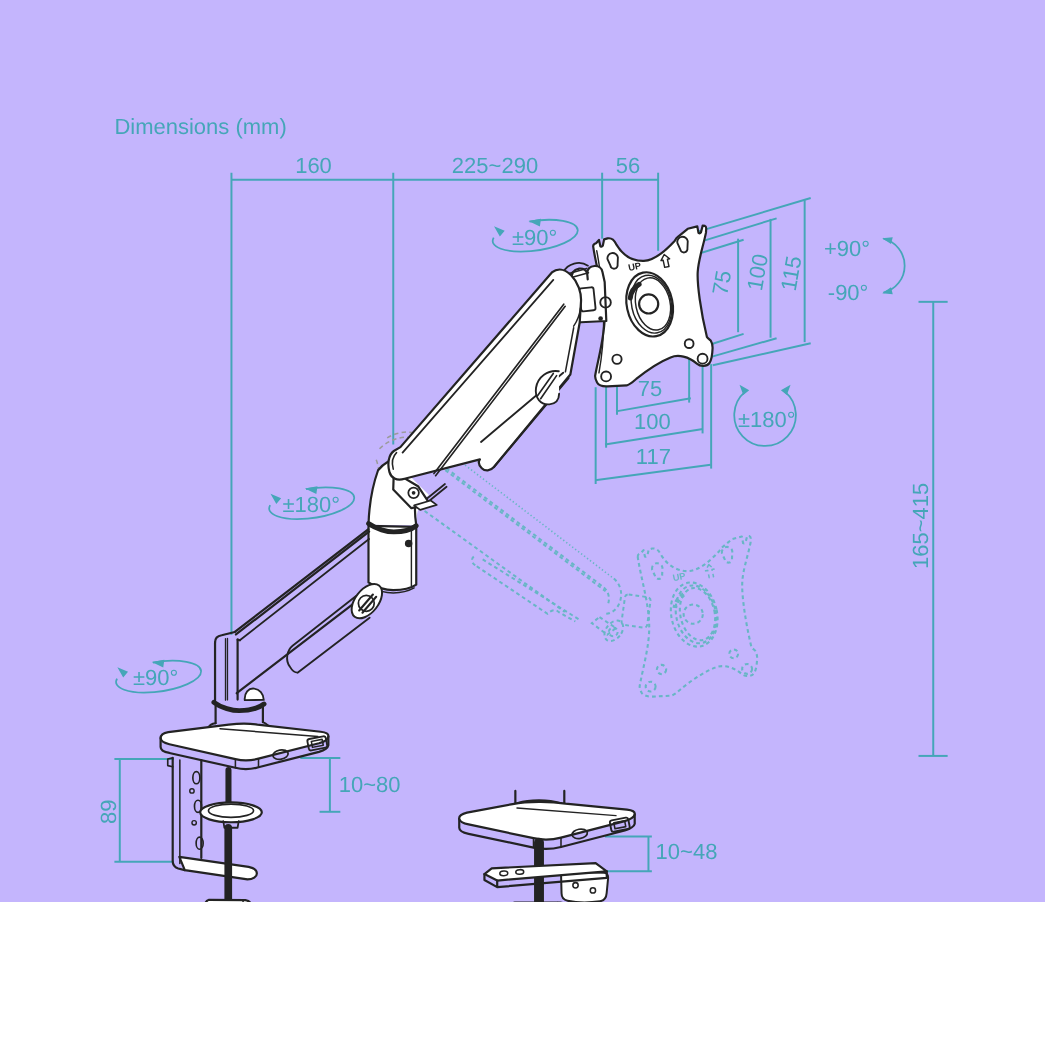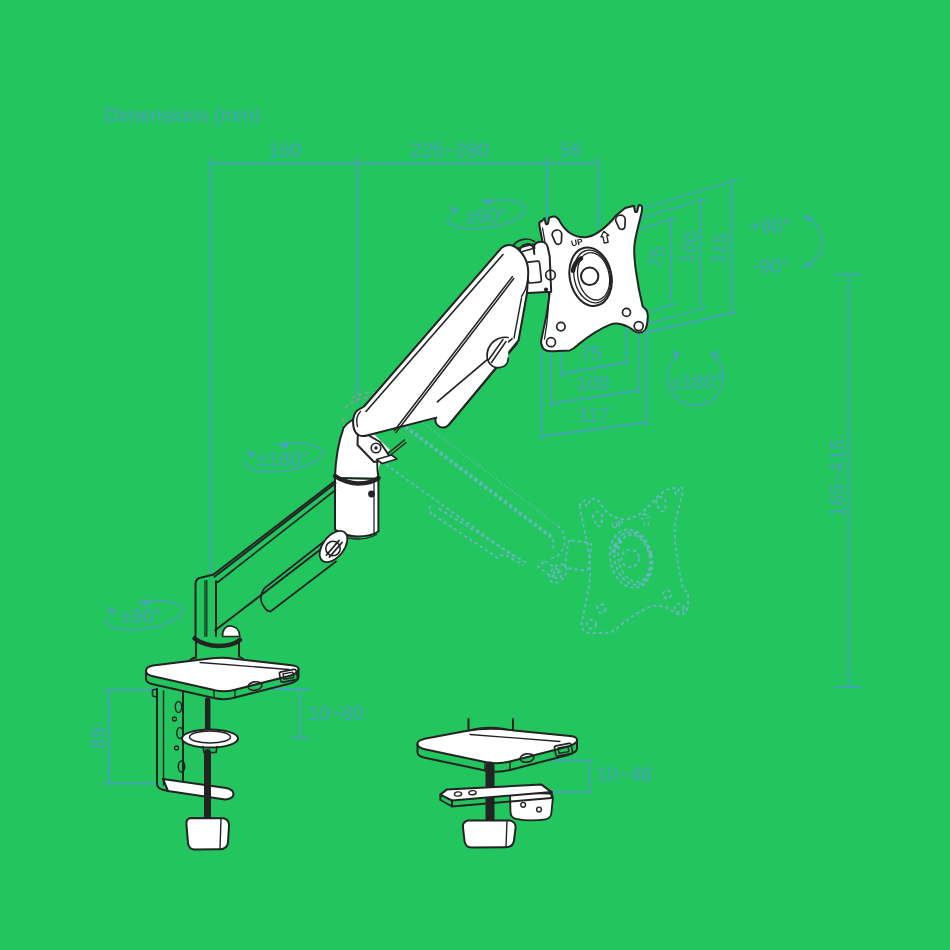--- a/index.html
+++ b/index.html
@@ -1,16 +1,16 @@
 <!DOCTYPE html>
 <html><head>
 <meta charset="utf-8">
 <style>
   html,body{margin:0;padding:0;background:#fff;}
-  #wrap{width:950px;height:950px;position:relative;background:#22c55e;overflow:hidden;}
+  #wrap{width:950px;height:820px;position:relative;background:#c4b5fd;overflow:hidden;}
   svg{position:absolute;left:0;top:0;}
   text{font-family:"Liberation Sans",sans-serif;}
 </style>
 </head>
 <body>
 <div id="wrap">
 <svg width="950" height="950" viewBox="0 0 950 950" fill="none">
 
 <g id="dims" stroke="#45a6b8" stroke-width="1.8" fill="none">
   <path d="M210.4,163.5 H598.3"></path>

